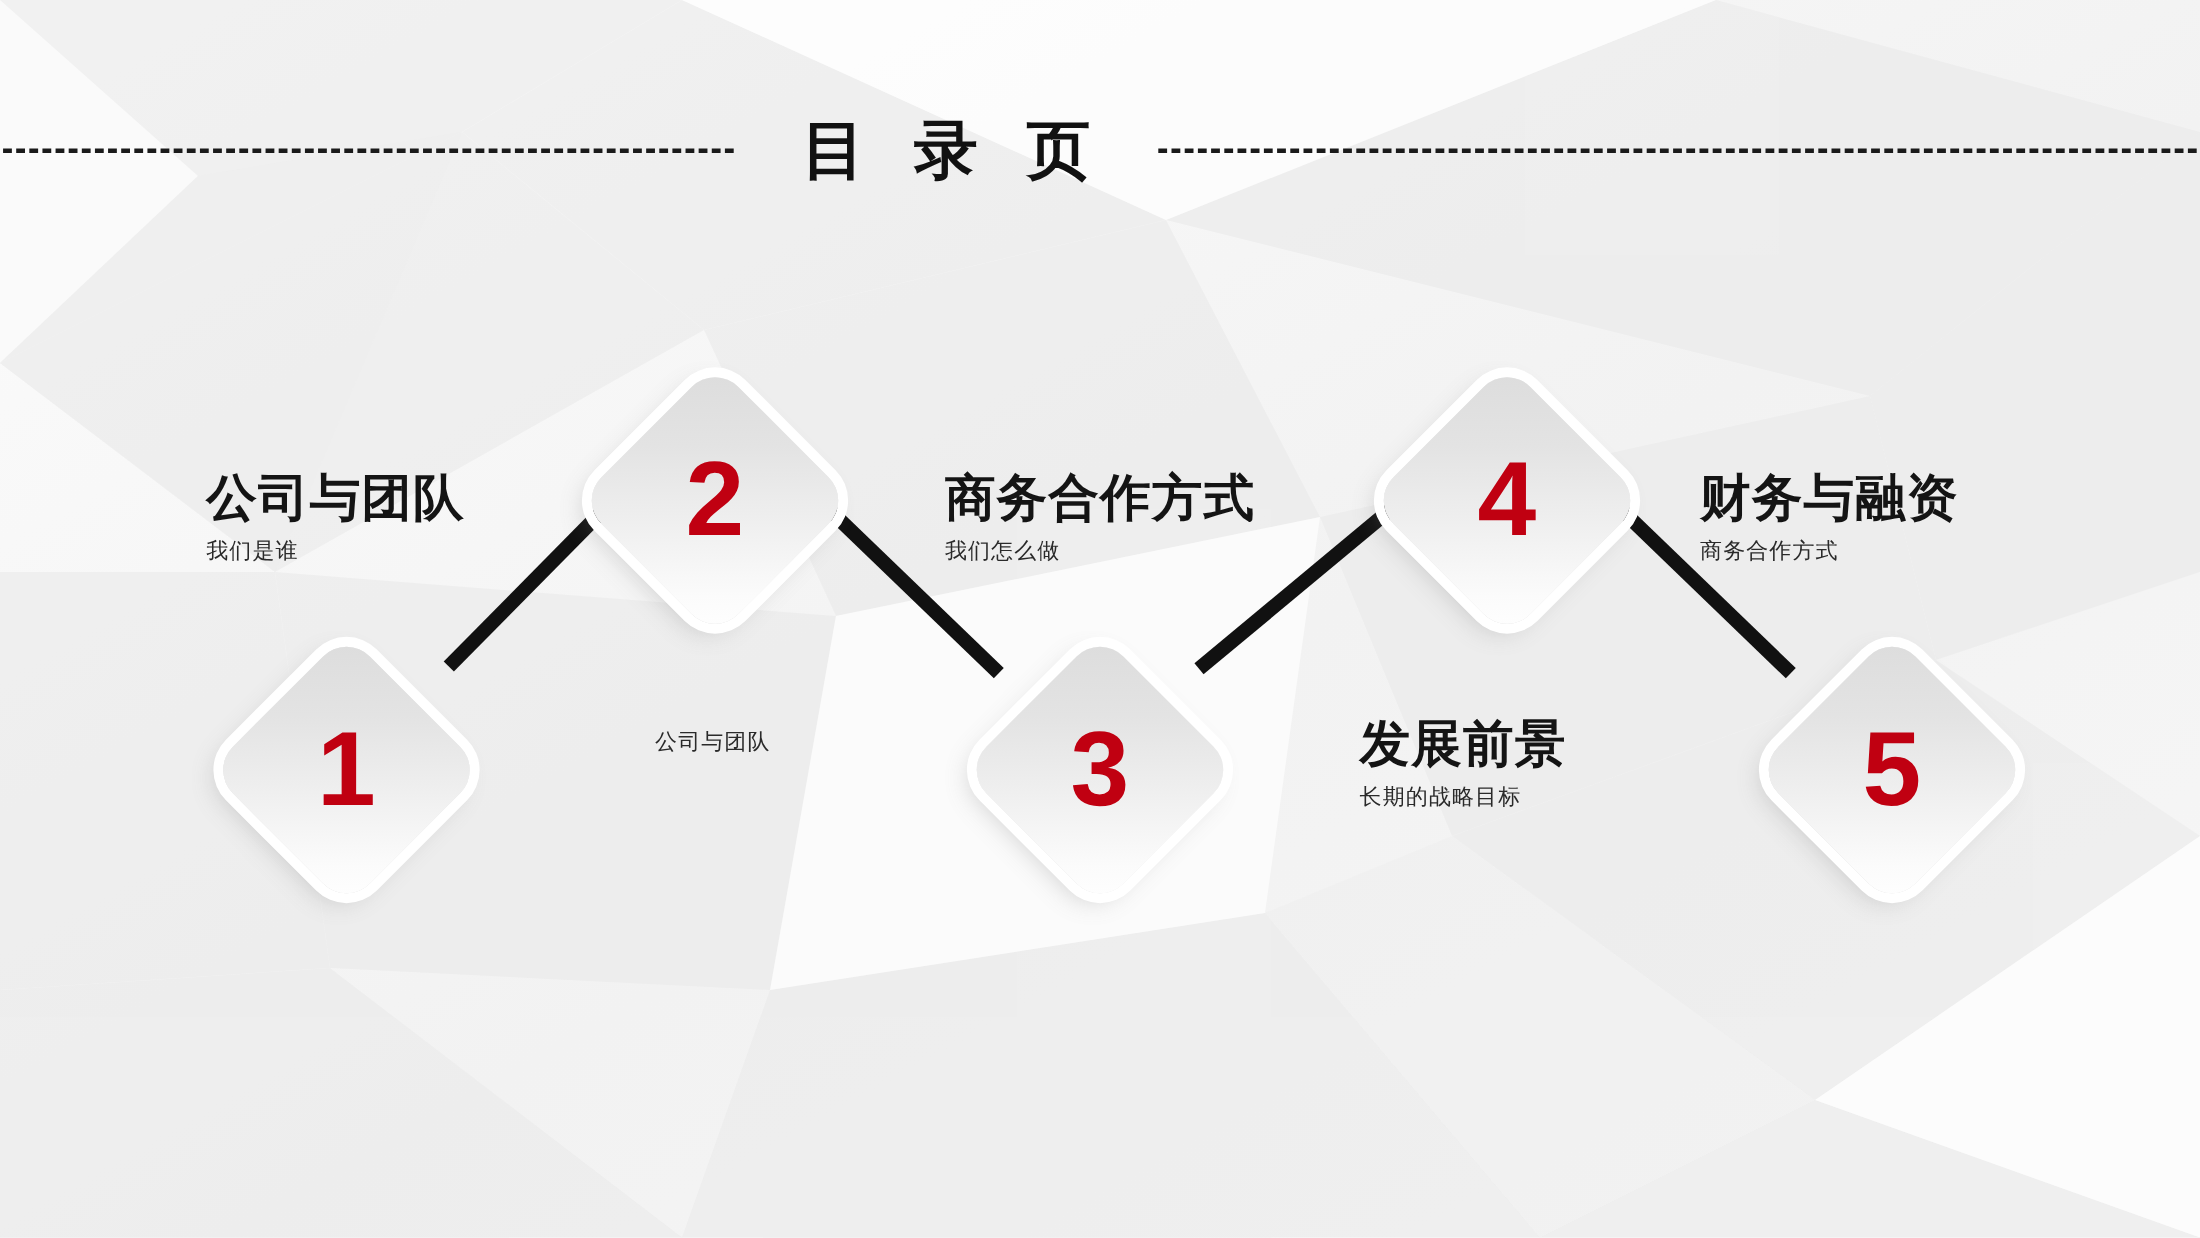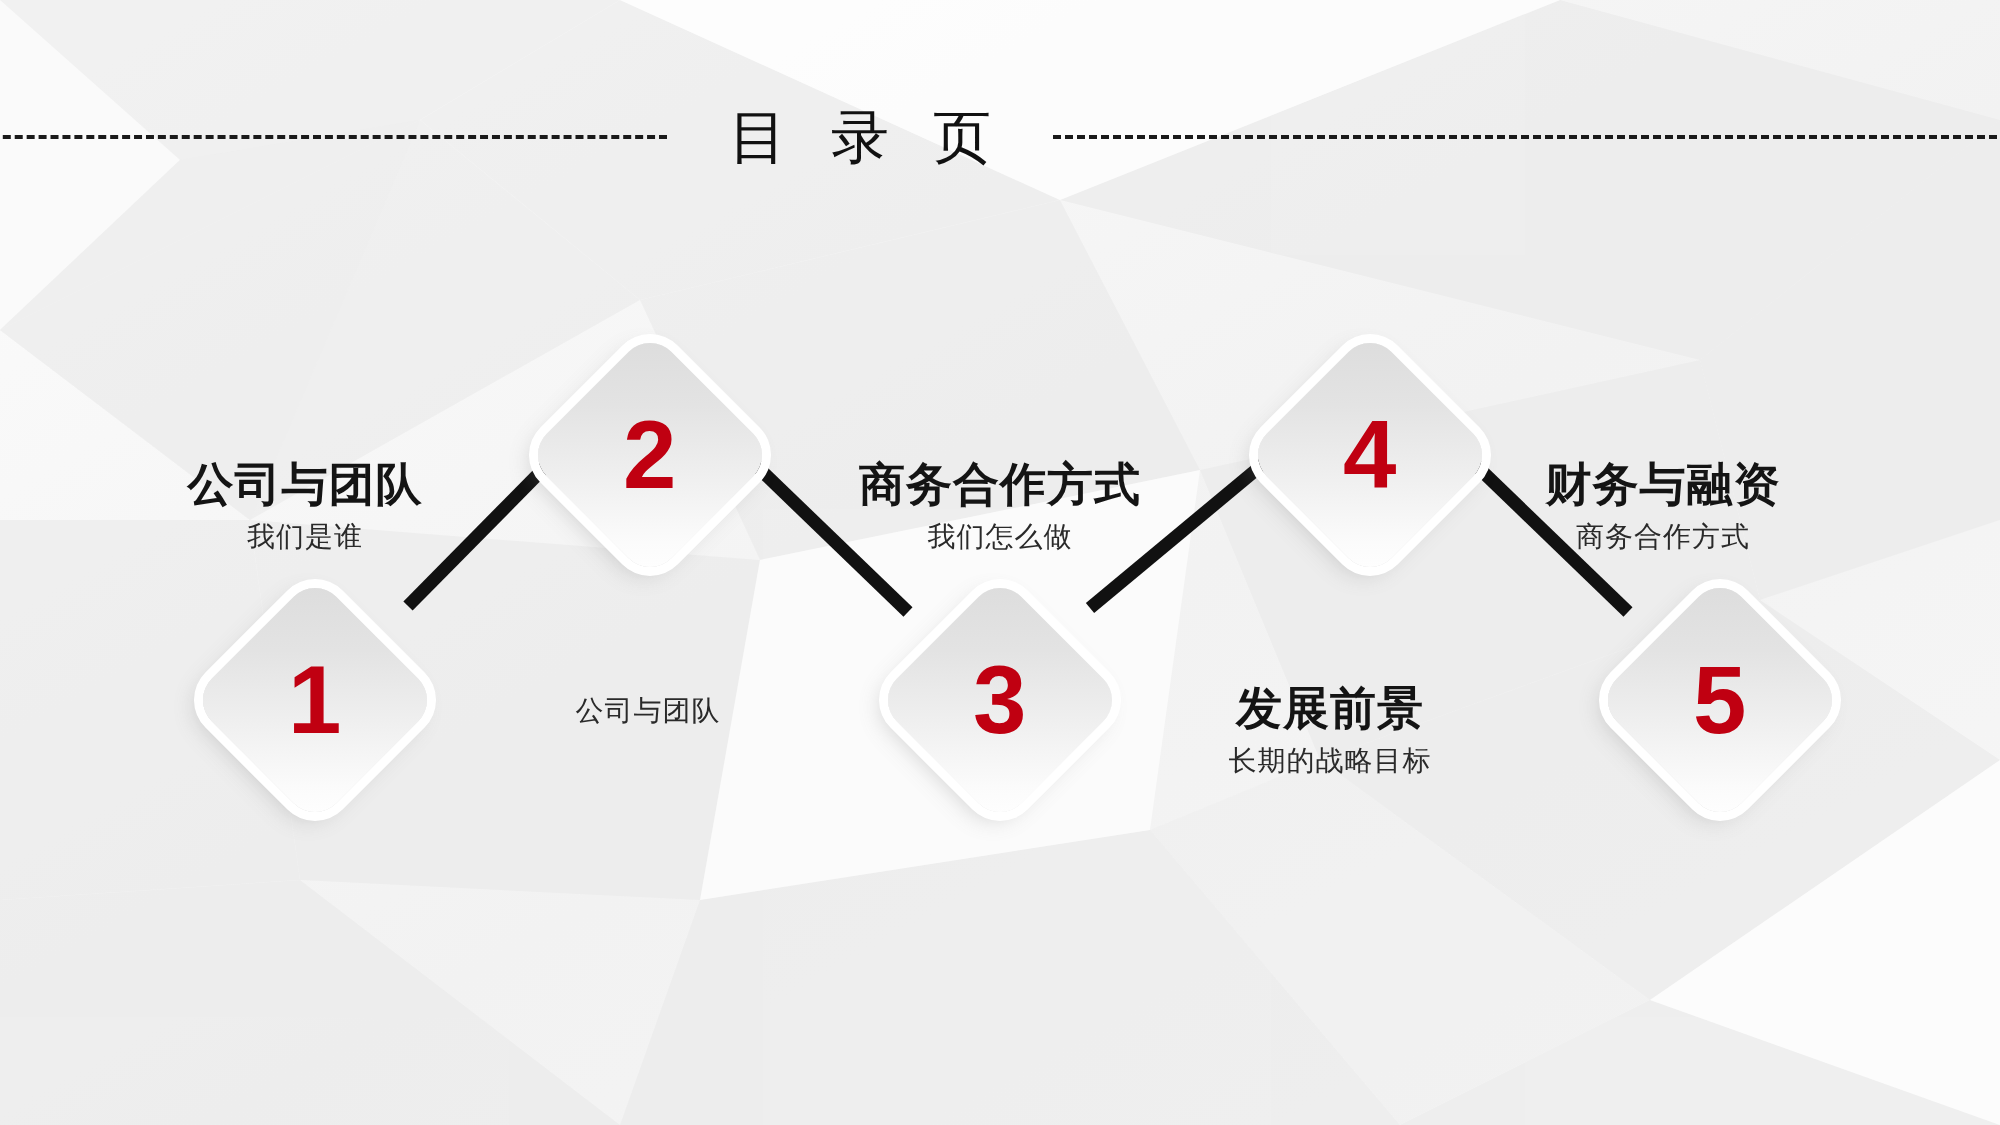--- a/index.html
+++ b/index.html
@@ -45,21 +45,21 @@
   }
   .dash-line {
     height: 0;
     border-top: 4px dashed #1a1a1a;
     flex: 0 0 auto;
   }
   .dash-left  { width: 700px; margin-right: 48px; }
   .dash-right { width: 980px; margin-left: 48px; }
   .page-title {
     font-size: 58px;
-    font-weight: normal;
+    font-weight: bold;
     color: #111111;
     letter-spacing: 14px;
     white-space: nowrap;
     line-height: 1;
     padding-left: 14px;
   }
 
   
   .connectors {
     position: absolute;
@@ -92,33 +92,31 @@
     font-size: 96px;
     font-weight: bold;
     line-height: 1;
     font-family: "Liberation Sans", "DejaVu Sans", sans-serif;
   }
 
   
   .caption {
     position: absolute;
     transform: translateX(-50%);
-    text-align: center;
     white-space: nowrap;
-    margin-top: 32px;
   }
   .caption-title {
     font-size: 46px;
     font-weight: bold;
     color: #141414;
     line-height: 1.08;
     letter-spacing: 1px;
   }
   .caption-sub {
-    font-size: 28px;
+    font-size: 20px;
     color: #2a2a2a;
     line-height: 1.1;
     margin-top: 12px;
     letter-spacing: 1px;
   }
 </style>
 </head>
 <body>
 
 <div class="slide">

